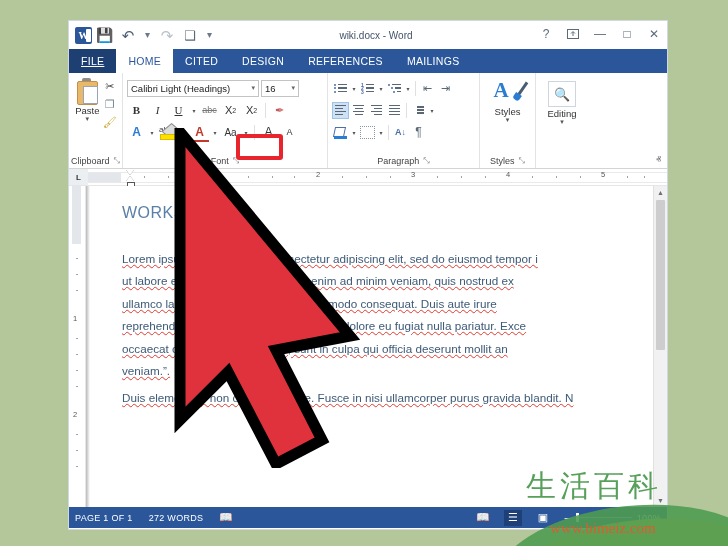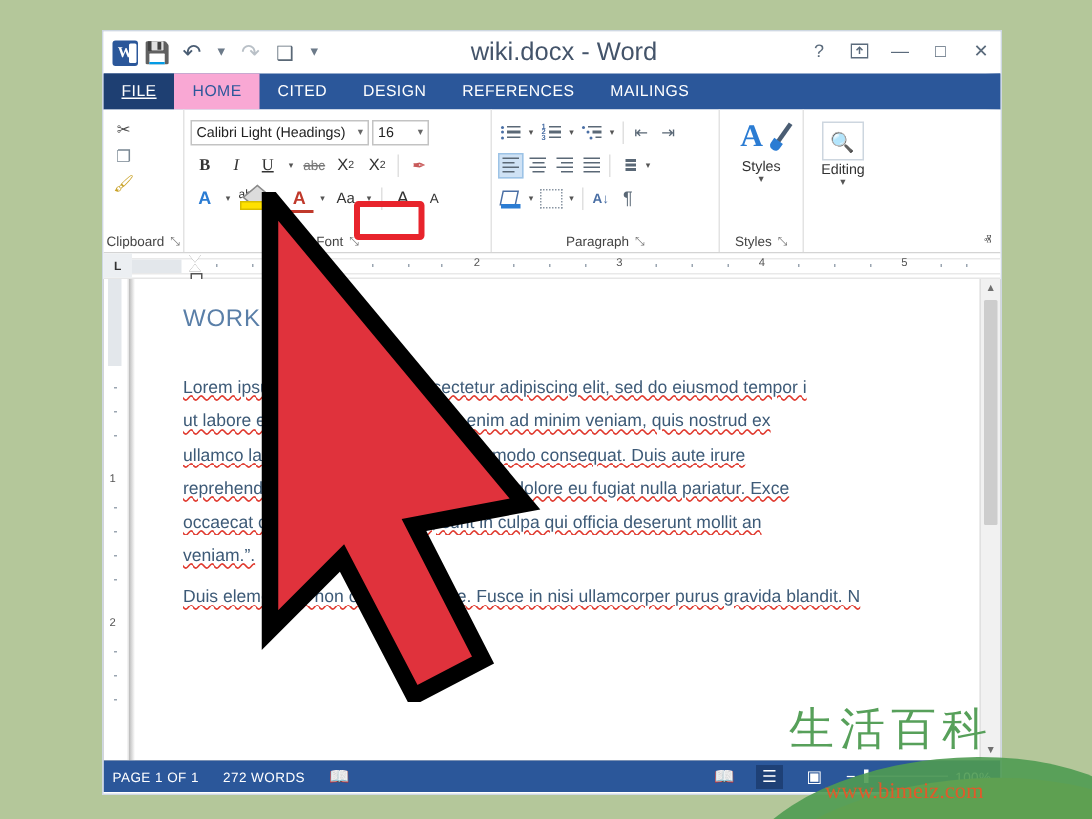--- a/index.html
+++ b/index.html
@@ -83,21 +83,21 @@
   }
   .qat-btn.save { color: #b07fc7; font-size: 14px; }
   .qat-btn.undo { color: #4a5d73; font-size: 15px; }
   .qat-btn.redo { color: #b9c0c7; font-size: 15px; }
   .qat-btn.small { font-size: 10px; color: #6c7a89; width: 13px; }
 
   .doc-title {
     position: absolute;
     left: 16px; right: 0;
     text-align: center;
-    font-size: 17px;
+    font-size: 10px;
     color: #44546a;
     pointer-events: none;
   }
   .win-controls {
     position: absolute;
     right: 4px;
     top: 3px;
     display: flex;
     align-items: center;
     gap: 9px;
@@ -125,21 +125,21 @@
     letter-spacing: .3px;
     color: #ffffff;
   }
   .tab.file {
     background: #1e3f72;
     color: #ffffff;
     font-weight: normal;
     text-decoration: underline;
   }
   .tab.active {
-    background: #f9a8d4;
+    background: #ffffff;
     color: #2b579a;
   }
   .tabs-fade {
     position: absolute;
     right: 0; top: 0; bottom: 0;
     width: 10px;
     background: linear-gradient(to right, rgba(43,87,154,0), #2b579a);
   }
 
   
@@ -226,21 +226,21 @@
   }
   .mini-icon.scissors { color: #4a4a4a; }
   .mini-icon.copy { color: #7a8894; }
   .mini-icon.painter { color: #c9a227; }
 
   
   .grp-font { width: 205px; }
   .font-rows { flex: 1; display: flex; flex-direction: column; gap: 2px; padding-top: 2px; }
   .frow { display: flex; align-items: center; gap: 2px; height: 20px; }
   .font-name-box {
-    width: 119px; height: 17px;
+    width: 132px; height: 17px;
     border: 1px solid #c3c3c3;
     background: #fff;
     font-size: 9.5px;
     color: #222;
     display: flex;
     align-items: center;
     padding: 0 3px;
     box-sizing: border-box;
     justify-content: space-between;
   }
@@ -712,20 +712,29 @@
       <div class="tab">DESIGN</div>
       <div class="tab">REFERENCES</div>
       <div class="tab">MAILINGS</div>
       <div class="tabs-fade"></div>
     </div>
 
     <div class="ribbon">
 
       <div class="rgroup grp-clipboard">
         <div class="rgroup-body">
+          <div class="clip-left">
+            <div class="paste-icon">
+              <div class="paste-clip"></div>
+              <div class="paste-board"></div>
+              <div class="paste-page"></div>
+            </div>
+            <div class="paste-text">Paste</div>
+            <div class="paste-caret">▾</div>
+          </div>
           <div class="clip-right">
             <span class="mini-icon scissors">✂</span>
             <span class="mini-icon copy">❐</span>
             <span class="mini-icon painter">🖌</span>
           </div>
         </div>
         <div class="rgroup-label">
           <span>Clipboard</span>
           <span class="dialog-launcher">⤡</span>
         </div>

